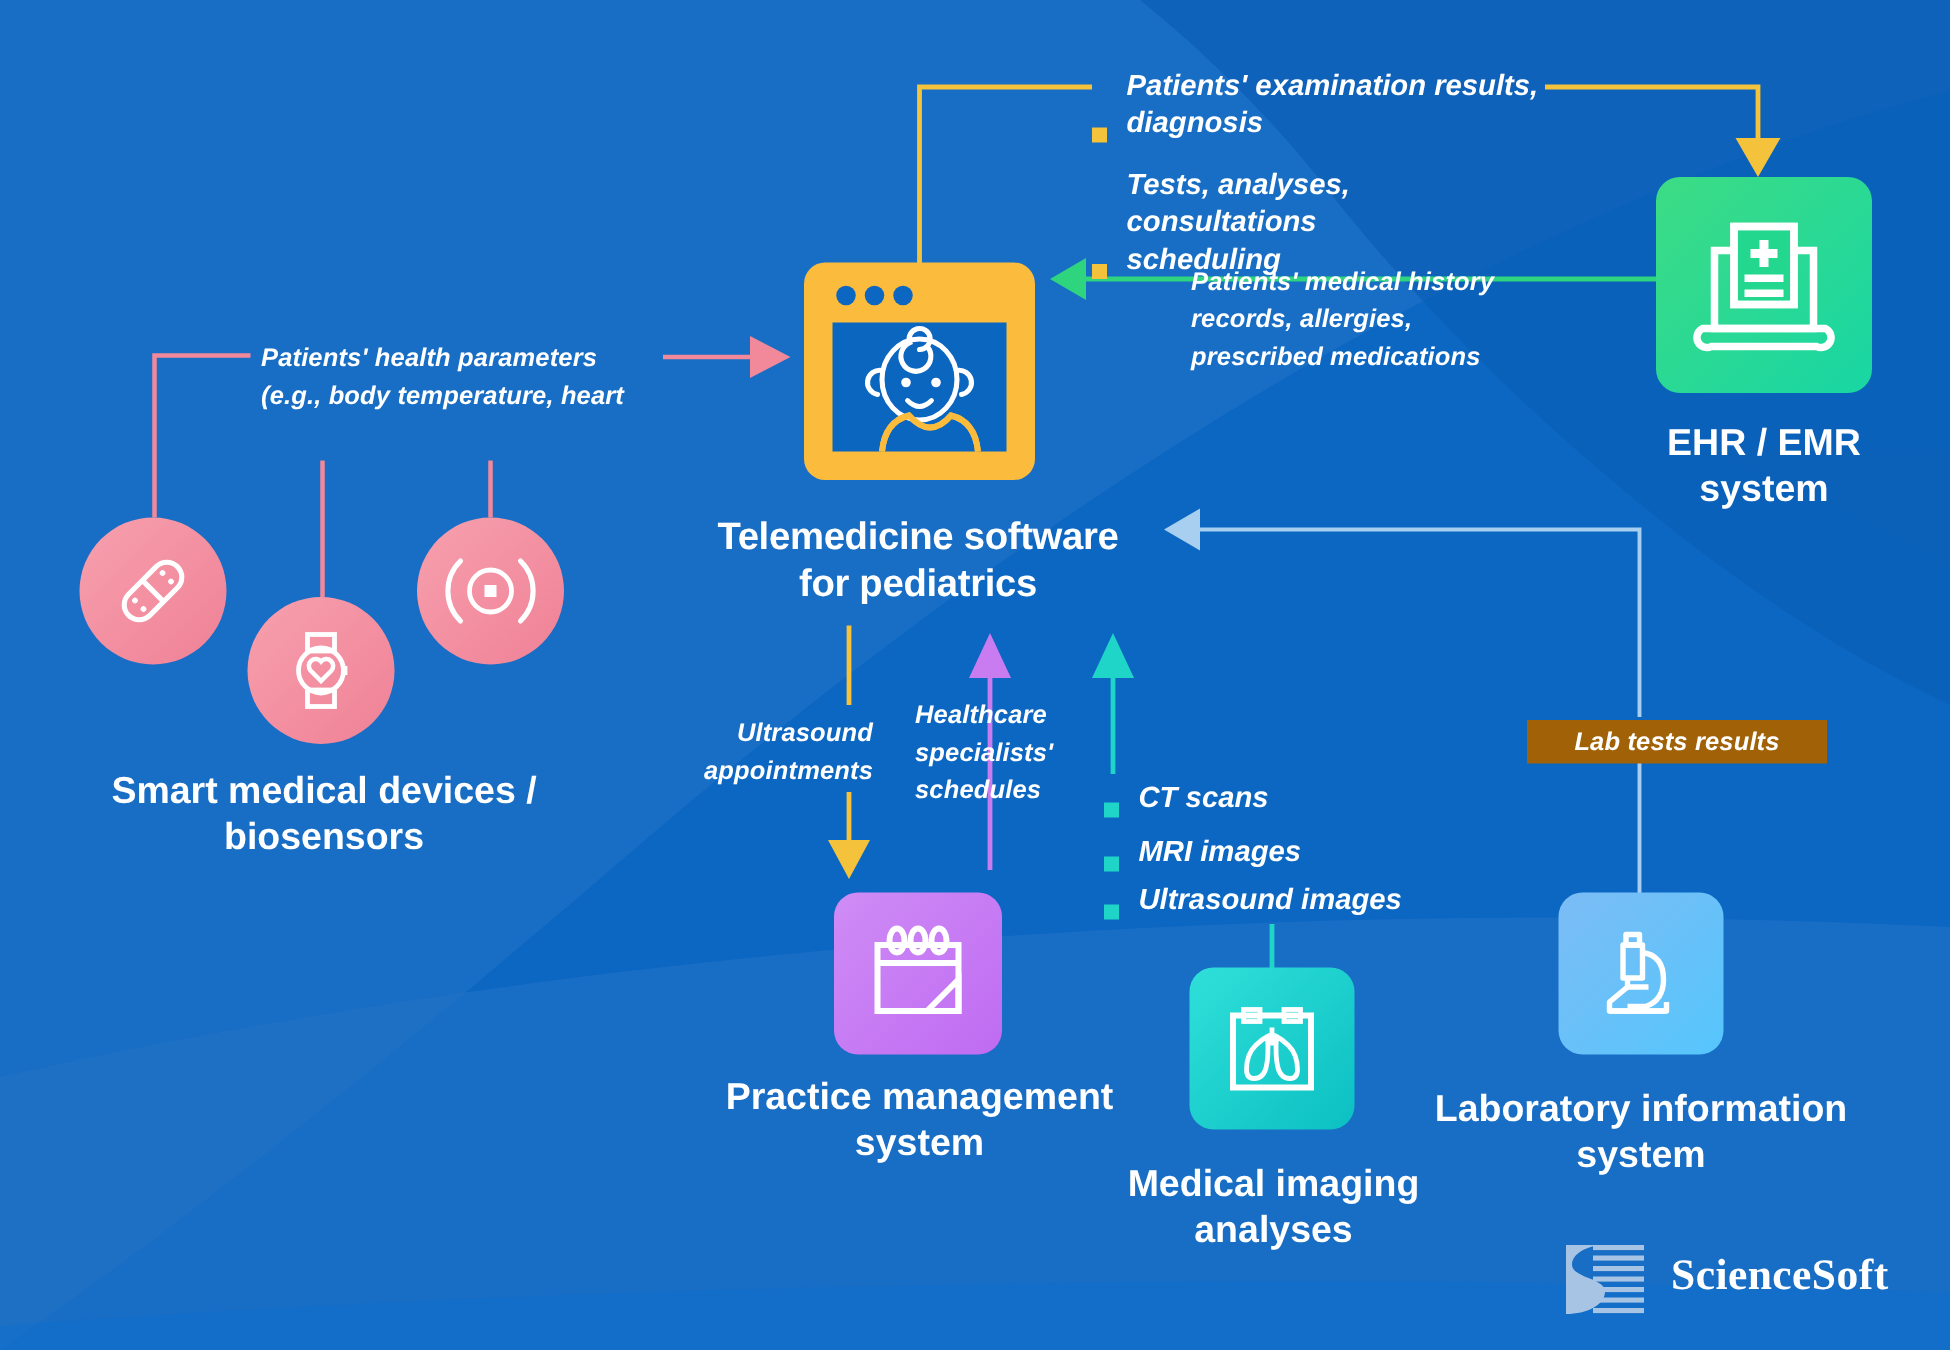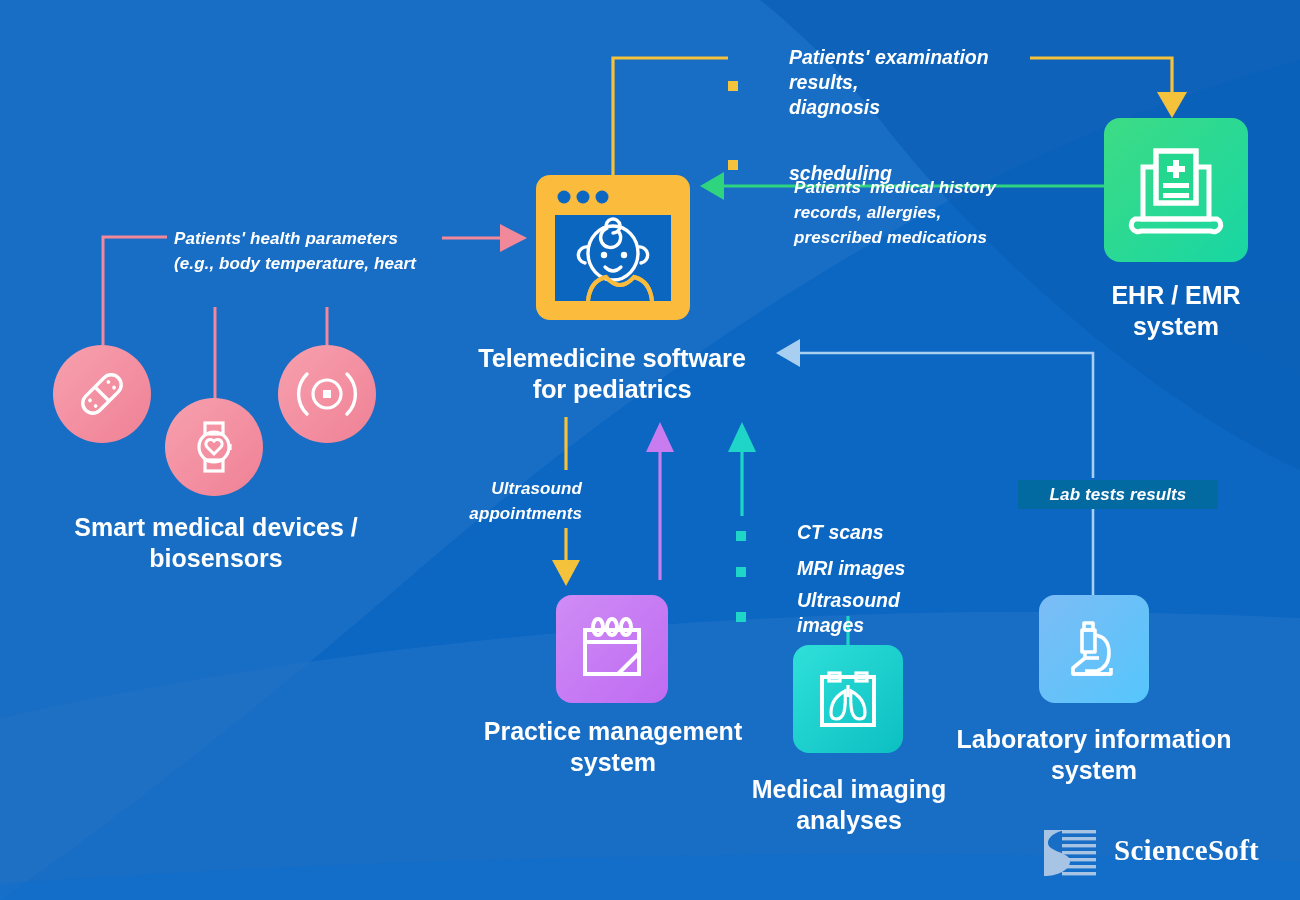--- a/index.html
+++ b/index.html
@@ -37,23 +37,22 @@
     font-weight:bold;
     font-size:25.5px;
     line-height:31px;
     text-align:center;
     letter-spacing:-.2px;
   }
   .bullet-list{position:absolute;}
   .bullet-row{
     position:relative;
     display:flex;
-    align-items:center;
+    align-items:flex-end;
     margin-bottom:11px;
-    gap:38px;
   }
   .bullet-sq{
     width:10px;height:10px;flex:0 0 10px;
     margin-top:7px;margin-right:13px;
   }
   .bullet-txt{
     color:#fff;font-style:italic;font-weight:bold;
     font-size:19.5px;line-height:25px;
   }
 
@@ -128,21 +127,21 @@
     <div class="bullet-row">
       <span class="bullet-sq" style="background:#f5c23b;"></span>
       <span class="bullet-txt">
         <span>Patients' examination results,</span><br>
         <span>diagnosis</span>
       </span>
     </div>
     <div class="bullet-row" style="margin-top:16px;">
       <span class="bullet-sq" style="background:#f5c23b;"></span>
       <span class="bullet-txt">
-        <br>
+        <span>Tests, analyses, consultations</span><br>
         <span>scheduling</span>
       </span>
     </div>
   </div>
 
   <div class="lbl" style="left:794px;top:175px;width:240px;">
     <span>Patients' medical history</span><br>
     <span>records, allergies,</span><br>
     <span>prescribed medications</span>
   </div>
@@ -150,37 +149,42 @@
   <div class="lbl" style="left:174px;top:226px;width:290px;">
     <span>Patients' health parameters</span><br>
     <span>(e.g., body temperature, heart</span><br>
   </div>
 
   <div class="lbl" style="left:452px;top:476px;width:130px;text-align:right;">
     <span>Ultrasound</span><br>
     <span>appointments</span>
   </div>
 
+  <div class="lbl" style="left:610px;top:464px;width:120px;">
+    <span>Healthcare</span><br>
+    <span>specialists'</span><br>
+    <span>schedules</span>
+  </div>
 
   <div class="bullet-list" style="left:736px;top:520px;width:220px;">
     <div class="bullet-row" style="margin-bottom:11px;">
       <span class="bullet-sq" style="background:#1fd5c8;"></span>
       <span class="bullet-txt">CT scans</span>
     </div>
     <div class="bullet-row" style="margin-bottom:7px;">
       <span class="bullet-sq" style="background:#1fd5c8;"></span>
       <span class="bullet-txt">MRI images</span>
     </div>
     <div class="bullet-row">
       <span class="bullet-sq" style="background:#1fd5c8;"></span>
       <span class="bullet-txt">Ultrasound images</span>
     </div>
   </div>
 
-  <div class="lbl" style="left:1018px;top:480px;width:200px;text-align:center;background:#0369a1;padding:2px 0;">
+  <div class="lbl" style="left:1018px;top:480px;width:200px;text-align:center;background:#a16207;padding:2px 0;">
     <span>Lab tests results</span>
   </div>
 
   <div class="tile" style="left:536px;top:175px;width:154px;height:145px;background:#fbbb3c;border-radius:14px;">
     <svg width="154" height="145" viewBox="0 0 154 145">
       <circle cx="28" cy="22" r="6.5" fill="#0b67c2"></circle>
       <circle cx="47" cy="22" r="6.5" fill="#0b67c2"></circle>
       <circle cx="66" cy="22" r="6.5" fill="#0b67c2"></circle>
       <rect x="19" y="40" width="116" height="86" fill="#0b66c0"></rect>
 

